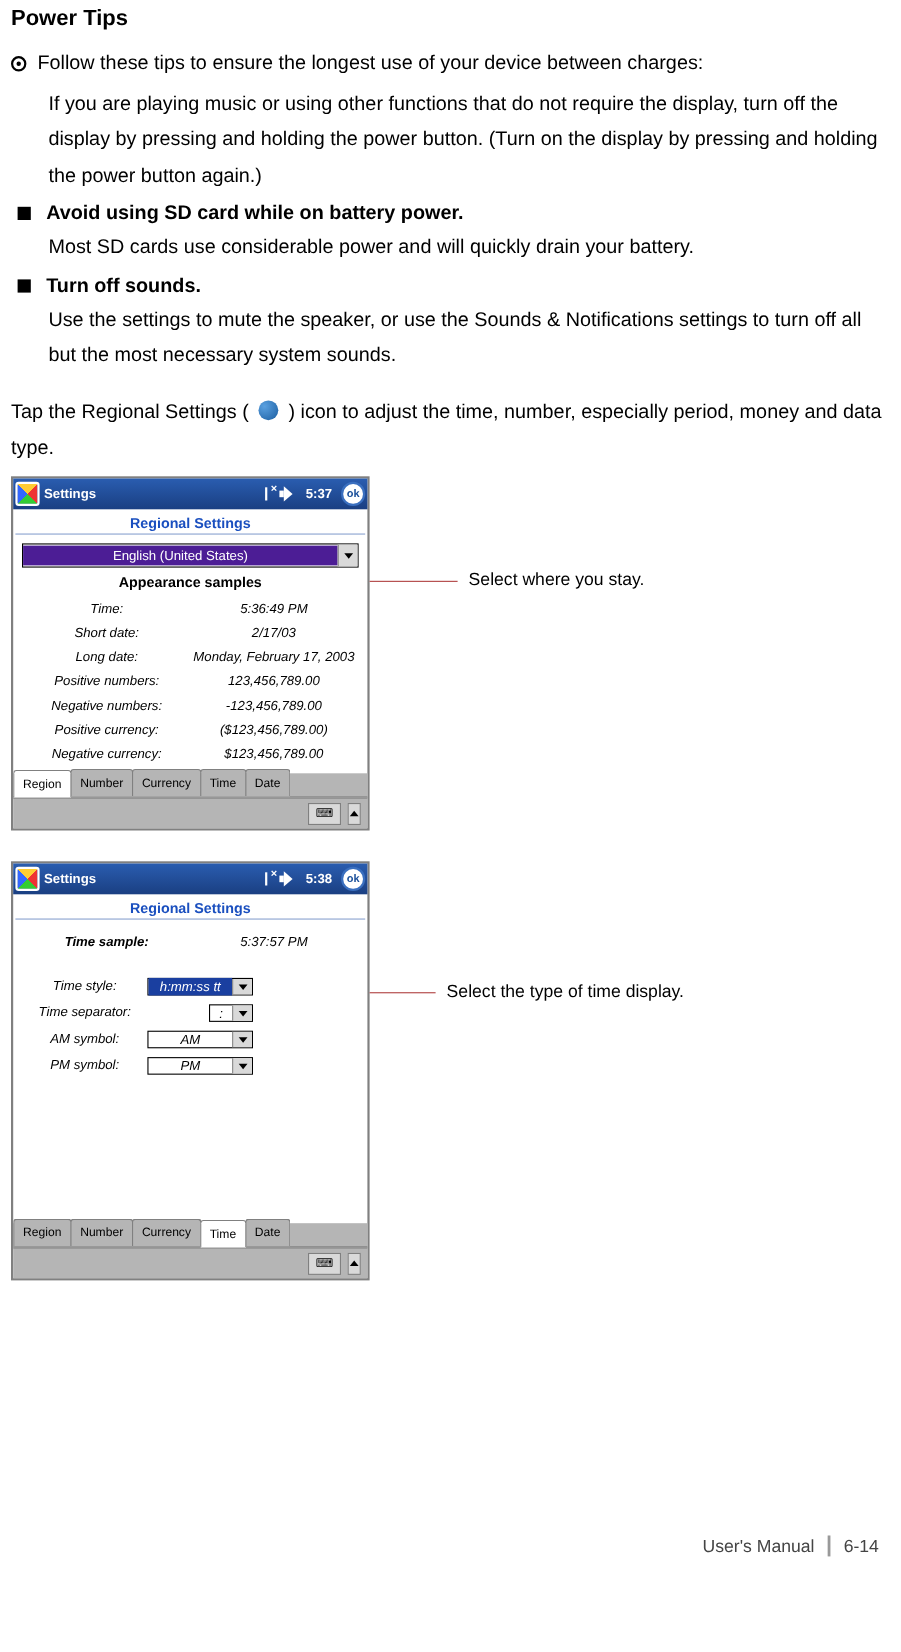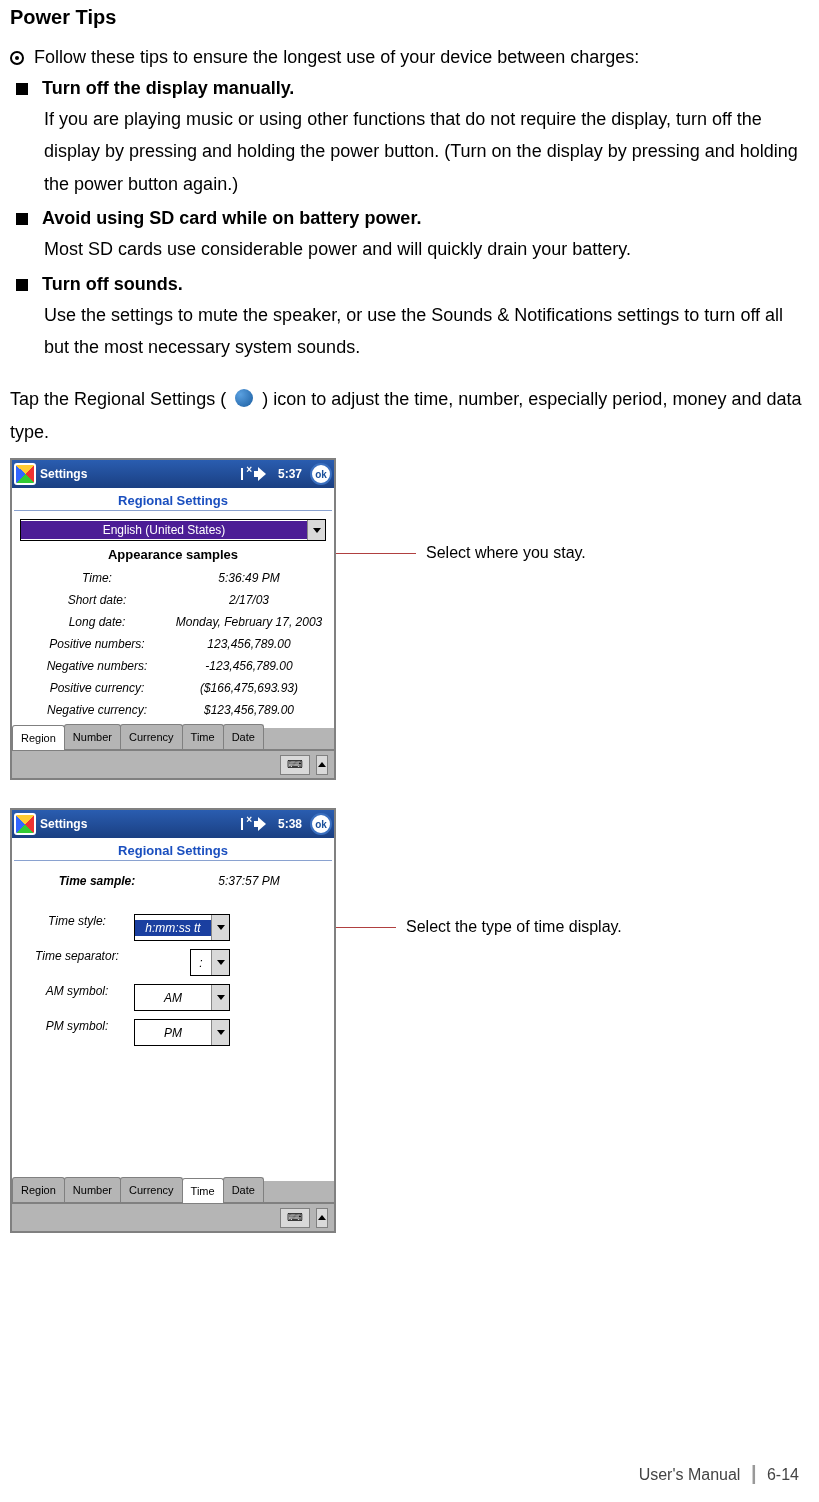--- a/index.html
+++ b/index.html
@@ -170,21 +170,21 @@
     font-weight: bold; font-size: 13px; margin: 4px 0;
     font-family: Tahoma, Arial, sans-serif;
   }
   .kv-table { width: 100%; font-family: Tahoma, Arial, sans-serif; font-size: 12px; }
   .kv-table td { padding: 3px 0; vertical-align: top; font-style: italic; }
   .kv-table td.k { width: 50%; }
   .kv-table2 td.k { width: 110px; }
 
   .small-combo {
     width: 96px;
-    height: 27px;
+    height: 16px;
     border: 1px solid #000;
     display: flex; align-items: center;
     background: #fff;
     font-family: Tahoma, Arial, sans-serif;
     font-size: 12px;
   }
   .small-combo .combo-text { flex: 1; padding: 1px 4px; }
   .small-combo.mini { width: 40px; }
   .small-combo.highlight .combo-text { background:#1a3fa0; color:#fff; }
 
@@ -263,24 +263,20 @@
 <div class="page">
 
   <div class="power-tips-heading">Power Tips</div>
 
   <div class="intro-line">
     <span class="dot-bullet"></span>
     <span>Follow these tips to ensure the longest use of your device between charges:</span>
   </div>
 
   <div class="tip-block">
-    <div class="tip-head">
-      <span class="sq-bullet"></span>
-      <span>Turn off the display manually.</span>
-    </div>
     <div class="tip-body">If you are playing music or using other functions that do not require the display, turn off the display by pressing and holding the power button. (Turn on the display by pressing and holding the power button again.)</div>
   </div>
 
   <div class="tip-block">
     <div class="tip-head">
       <span class="sq-bullet"></span>
       <span>Avoid using SD card while on battery power.</span>
     </div>
     <div class="tip-body">Most SD cards use considerable power and will quickly drain your battery.</div>
   </div>
@@ -336,21 +332,21 @@
           <tr>
                 <td class="k">Positive numbers:</td>
                 <td>123,456,789.00</td>
               </tr>
           <tr>
                 <td class="k">Negative numbers:</td>
                 <td>-123,456,789.00</td>
               </tr>
           <tr>
                 <td class="k">Positive currency:</td>
-                <td>($166,475,693.93)</td>
+                <td>($123,456,789.00)</td>
               </tr>
           <tr>
                 <td class="k">Negative currency:</td>
                 <td>$123,456,789.00</td>
               </tr>
         </tbody>
           </table>
       </div>
       <div style="height:6px"></div>
       <div class="tabbar">

